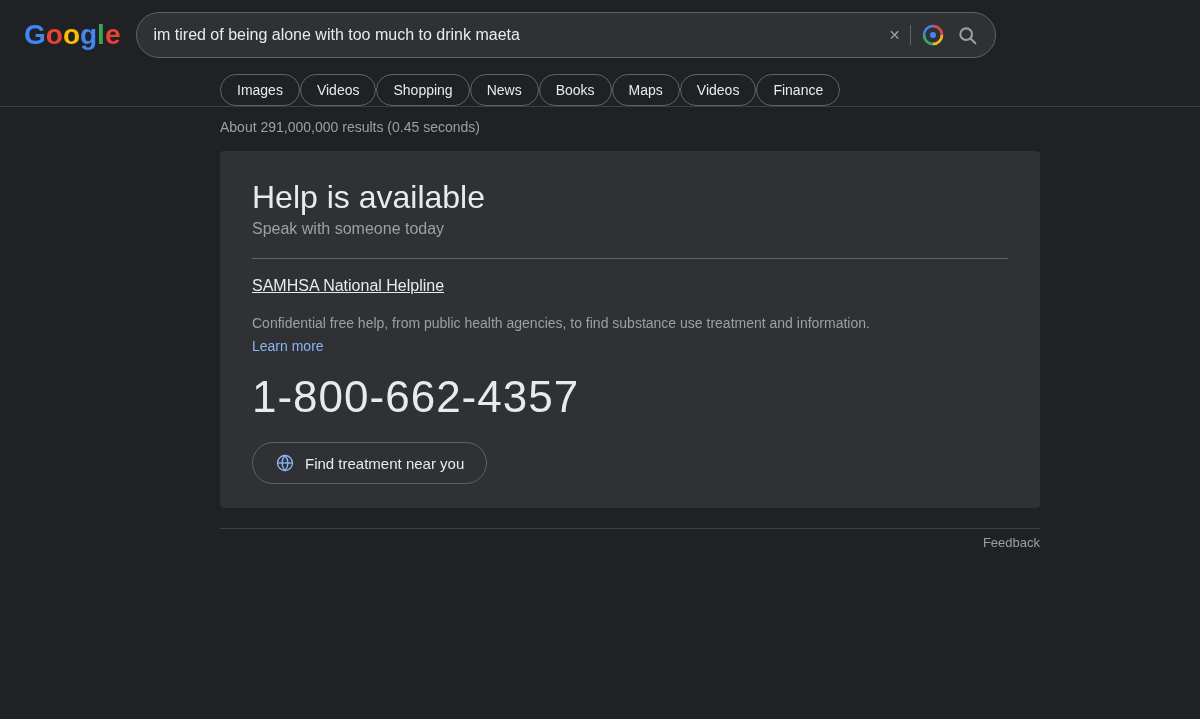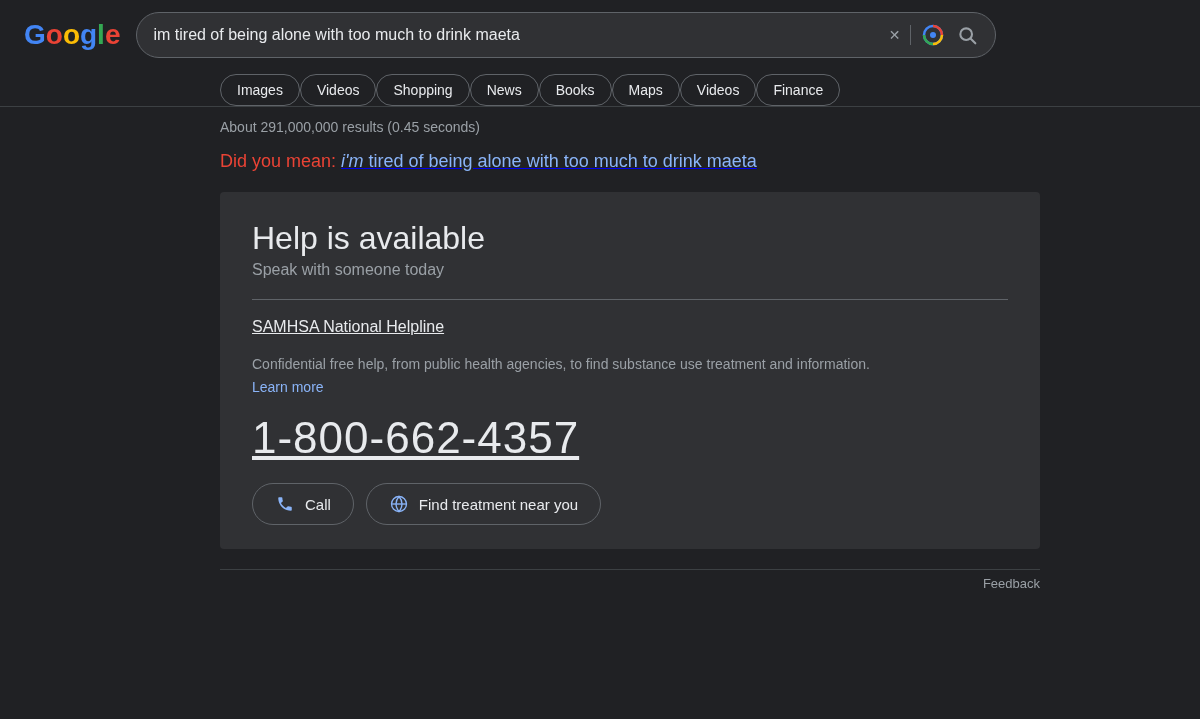--- a/index.html
+++ b/index.html
@@ -173,21 +173,20 @@
       display: inline-block;
       margin-bottom: 18px;
     }
 
     .phone-number {
       font-size: 44px;
       font-weight: 400;
       color: #e8eaed;
       margin-bottom: 20px;
       letter-spacing: 1px;
-      text-decoration: underline;
     }
 
     .action-buttons {
       display: flex;
       gap: 12px;
       align-items: center;
     }
 
     .action-btn {
       display: flex;
@@ -277,48 +276,34 @@
   <button class="nav-tab">Books</button>
   <button class="nav-tab">Maps</button>
   <button class="nav-tab">Videos</button>
   <button class="nav-tab">Finance</button>
 </nav>
 
 <div class="results-area">
 
   <p class="results-count">About 291,000,000 results (0.45 seconds)</p>
 
-  <p class="did-you-mean">
-    <span class="dym-label">Did you mean:</span>
-    <a href="#">
-      <span class="dym-link"> i'm</span><span class="dym-rest"> tired of being alone with too much to drink maeta</span>
-    </a>
-  </p>
 
   <div class="help-card">
     <h1 class="help-title">Help is available</h1>
     <p class="help-subtitle">Speak with someone today</p>
 
     <hr class="help-divider">
 
     <p class="helpline-name">SAMHSA National Helpline</p>
     <p class="helpline-desc">Confidential free help, from public health agencies, to find substance use treatment and information.</p>
     <a href="#" class="learn-more">Learn more</a>
 
     <div class="phone-number">1-800-662-4357</div>
 
     <div class="action-buttons">
-      <button class="action-btn">
-        <span class="btn-icon">
-          <svg width="18" height="18" viewBox="0 0 24 24" fill="#8ab4f8">
-            <path d="M6.6 10.8c1.4 2.8 3.8 5.1 6.6 6.6l2.2-2.2c.3-.3.7-.4 1-.2 1.1.4 2.3.6 3.6.6.6 0 1 .4 1 1V20c0 .6-.4 1-1 1-9.4 0-17-7.6-17-17 0-.6.4-1 1-1h3.5c.6 0 1 .4 1 1 0 1.3.2 2.5.6 3.6.1.3 0 .7-.2 1L6.6 10.8z"></path>
-          </svg>
-        </span>
-        <span>Call</span>
-      </button>
 
       <button class="action-btn">
         <span class="btn-icon">
           <svg width="18" height="18" viewBox="0 0 24 24" fill="none" stroke="#8ab4f8" stroke-width="1.8">
             <circle cx="12" cy="12" r="10"></circle>
             <line x1="2" y1="12" x2="22" y2="12"></line>
             <path d="M12 2a15.3 15.3 0 0 1 4 10 15.3 15.3 0 0 1-4 10 15.3 15.3 0 0 1-4-10 15.3 15.3 0 0 1 4-10z"></path>
           </svg>
         </span>
         <span>Find treatment near you</span>

